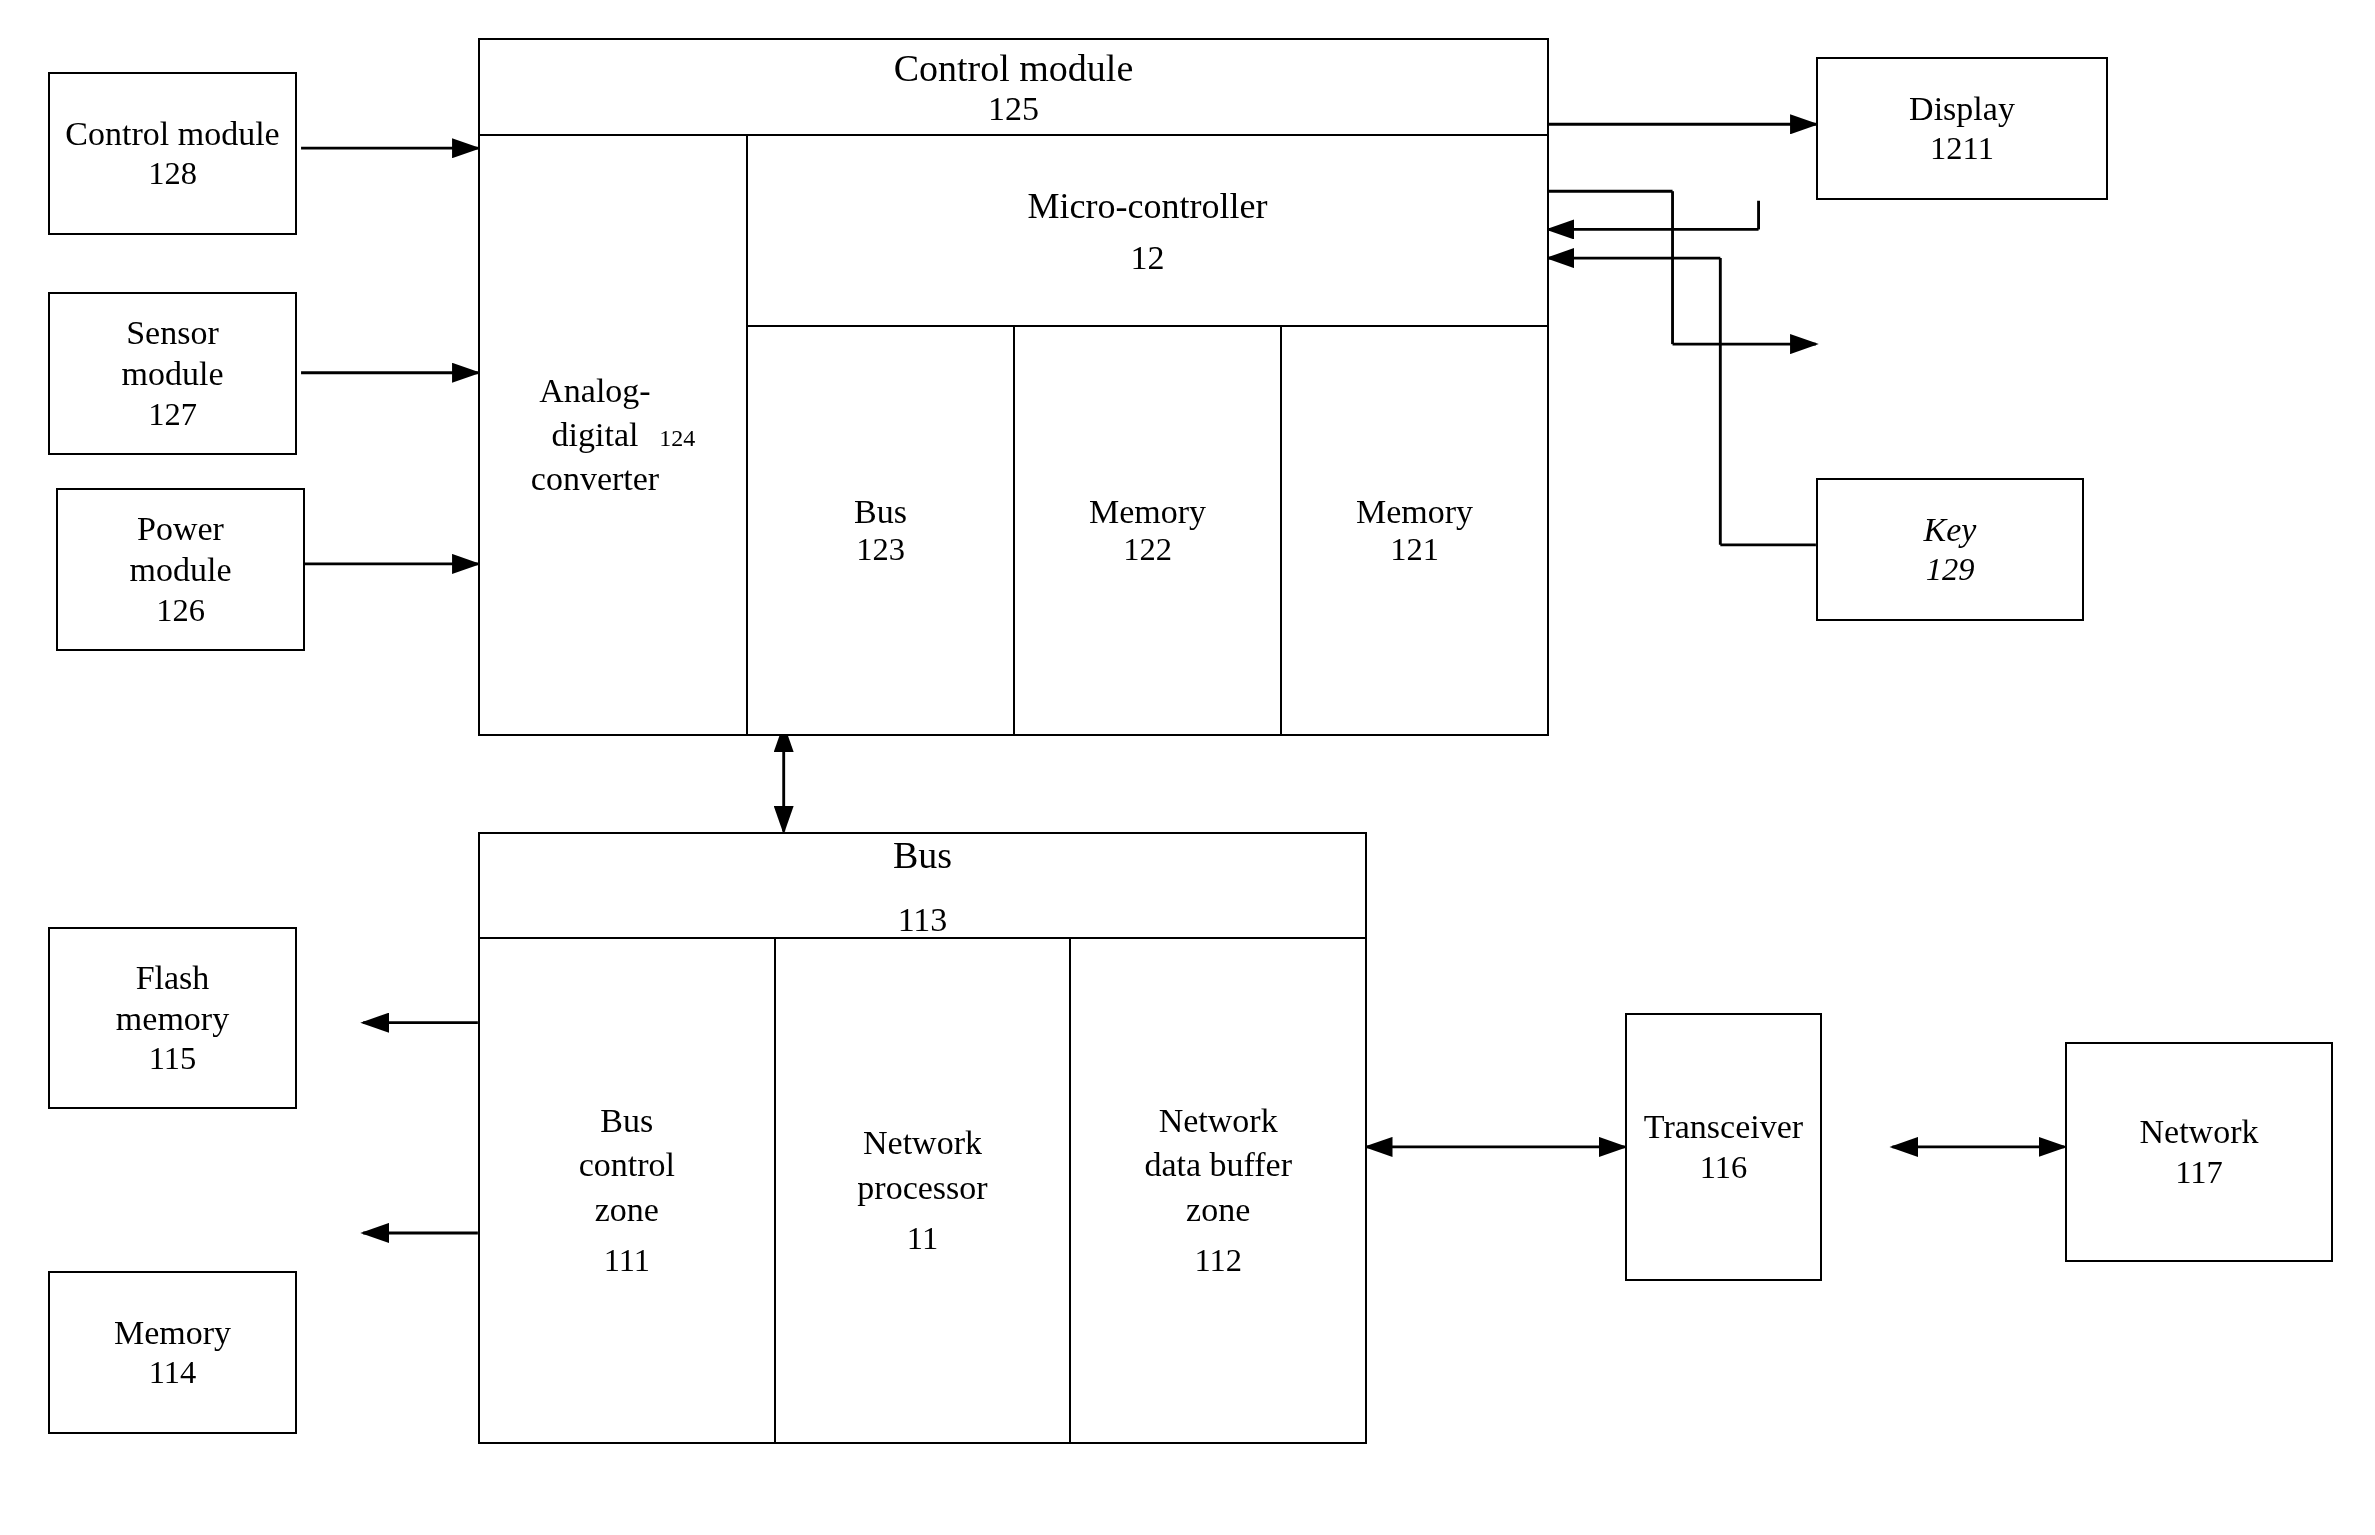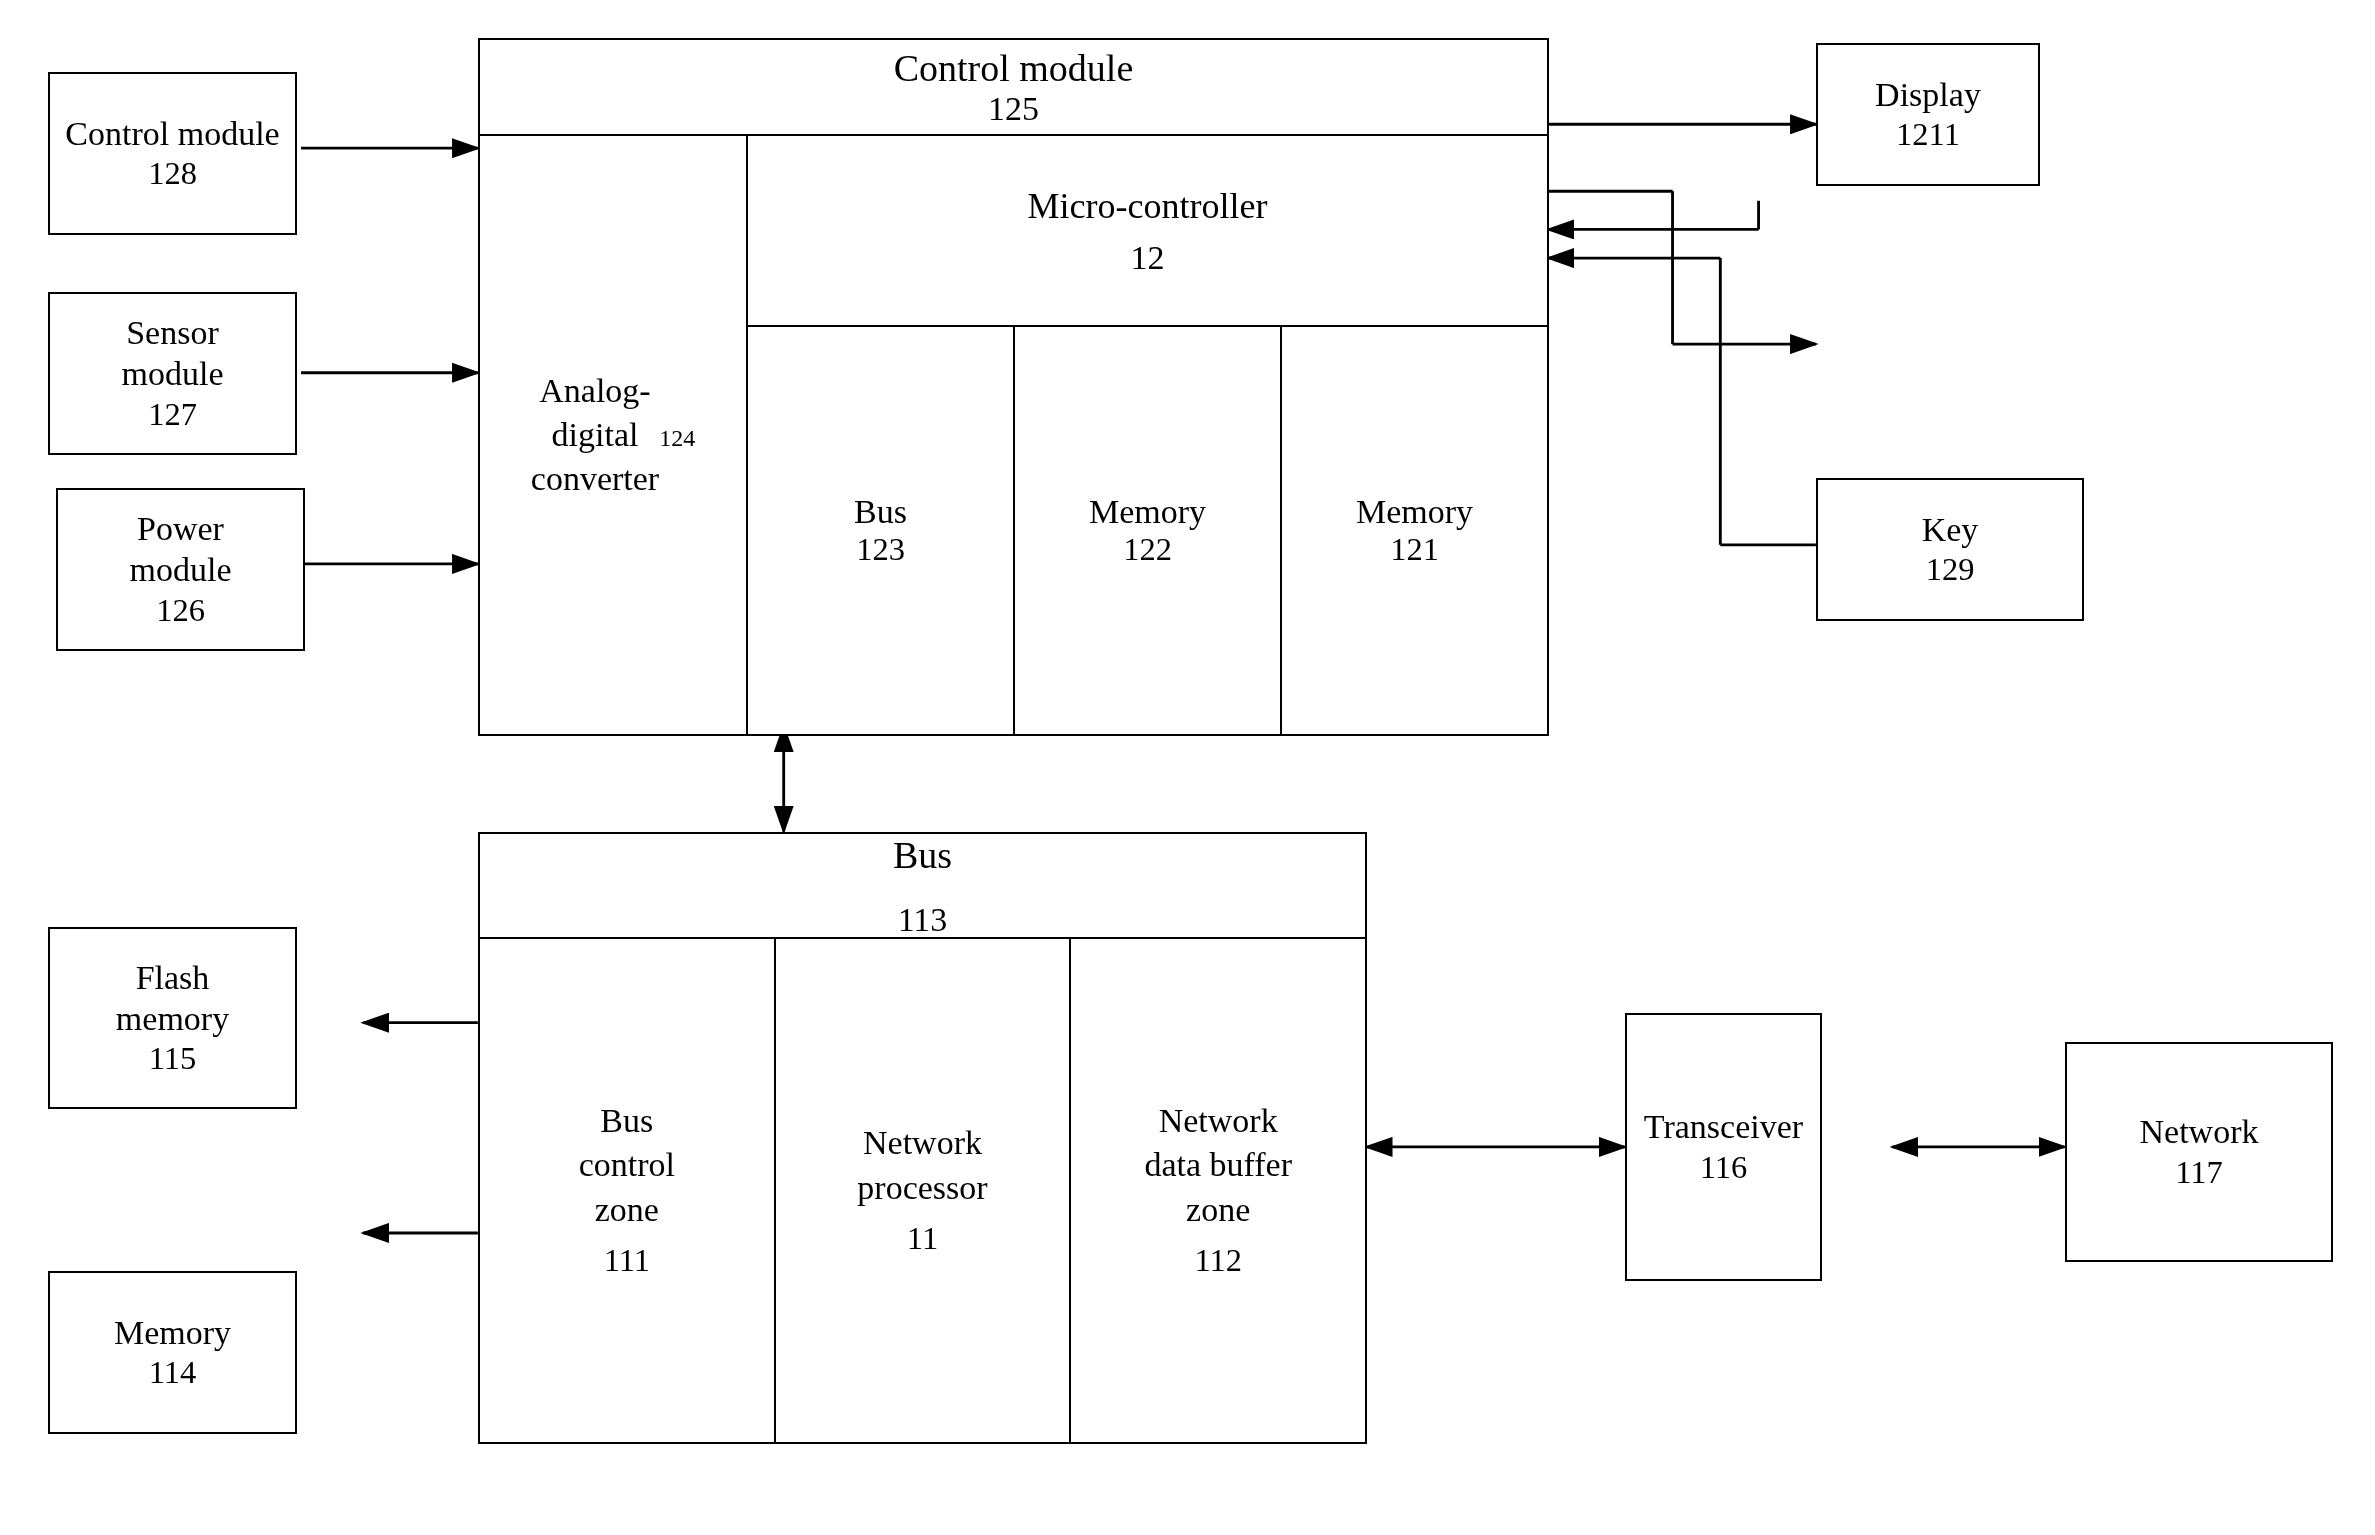--- a/index.html
+++ b/index.html
@@ -106,27 +106,27 @@
   <div class="box" style="left:48px; top:292px; width:249px; height:163px;">
     <span>Sensor<br>module</span>
     <span class="number">127</span>
   </div>
 
   <div class="box" style="left:56px; top:488px; width:249px; height:163px;">
     <span>Power<br>module</span>
     <span class="number">126</span>
   </div>
 
-  <div class="box" style="left:1816px; top:43px; width:224px; height:143px;">
+  <div class="box" style="left:1816px; top:57px; width:292px; height:143px;">
     <span>Display</span>
     <span class="number">1211</span>
   </div>
 
 
-  <div class="box" style="left:1816px; top:478px; width:268px; height:143px;">
+  <div class="box" style="left:1816px; top:478px; width:268px; height:143px;font-style:italic;">
     <span>Key</span>
     <span class="number">129</span>
   </div>
 
   <div style="position:absolute; left:478px; top:38px; width:1071px; height:698px; border:2.9px solid #000; background:#fff;">
 
     <div style="position:absolute; top:0; left:0; right:0; height:96px; display:flex; flex-direction:column; align-items:center; justify-content:center; font-family:'Times New Roman',serif; font-size:38px; border-bottom:2.9px solid #000;">
       <span>Control module</span>
       <span style="font-size:34px;">125</span>
     </div>

